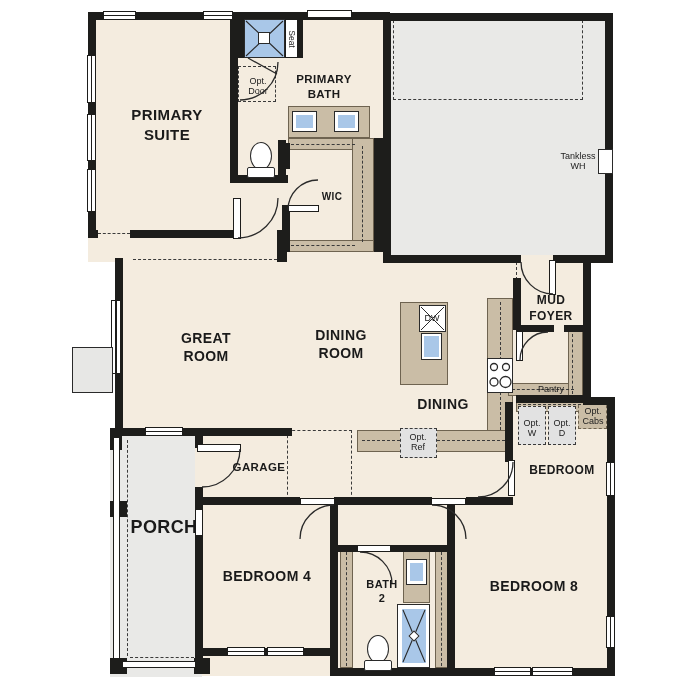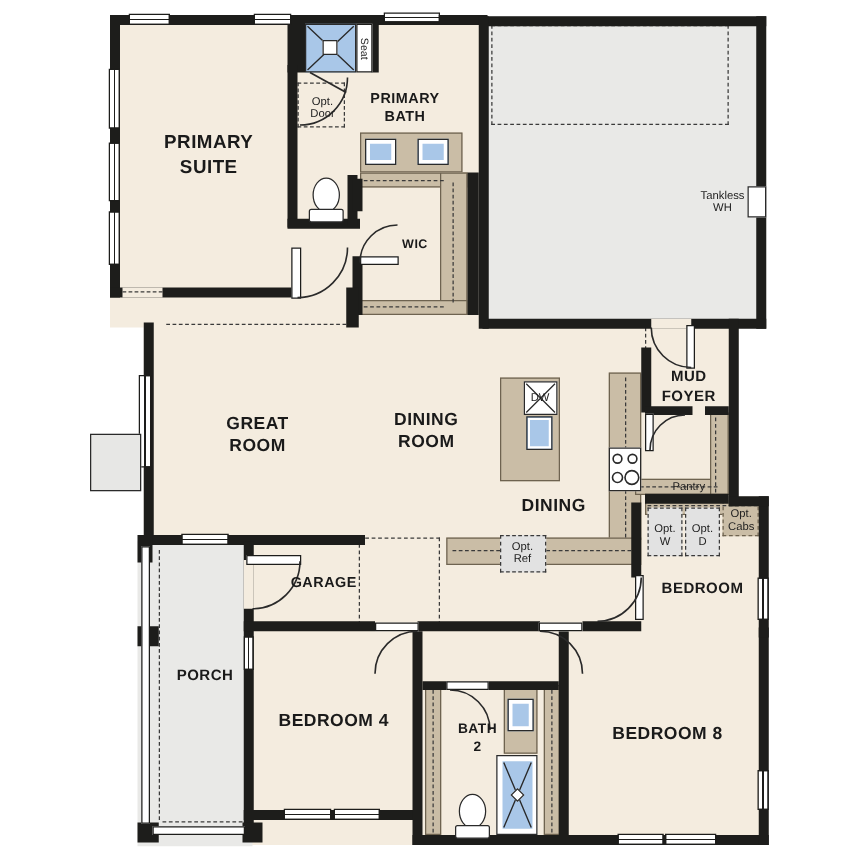--- a/index.html
+++ b/index.html
@@ -207,21 +207,21 @@
   <div class="label" style="left:206px;top:347px;font-size:14px">GREAT
 ROOM</div>
   <div class="label" style="left:341px;top:344px;font-size:14px">DINING
 ROOM</div>
   <div class="label" style="left:443px;top:404px;font-size:14px">DINING</div>
   <div class="label" style="left:551px;top:309px;font-size:12px">MUD
 FOYER</div>
   <div class="label small" style="left:551px;top:389px;font-size:9px">Pantry</div>
   <div class="label" style="left:562px;top:471px;font-size:12px">BEDROOM</div>
   <div class="label" style="left:259px;top:467px;font-size:11.5px">GARAGE</div>
-  <div class="label" style="left:164px;top:541px;font-size:12px">PORCH</div>
+  <div class="label" style="left:164px;top:528px;font-size:18px">PORCH</div>
   <div class="label" style="left:267px;top:576px;font-size:14px">BEDROOM 4</div>
   <div class="label" style="left:534px;top:586px;font-size:14px">BEDROOM 8</div>
   <div class="label" style="left:382px;top:591px;font-size:11px">BATH
 2</div>
   <div class="label small rot" style="left:291px;top:39px;font-size:8.5px">Seat</div>
   <div class="label small" style="left:258px;top:86px;font-size:9px">Opt.
 Door</div>
   <div class="label small" style="left:578px;top:161px;font-size:9px">Tankless
 WH</div>
   <div class="label small" style="left:432px;top:318px;font-size:9px">DW</div>

